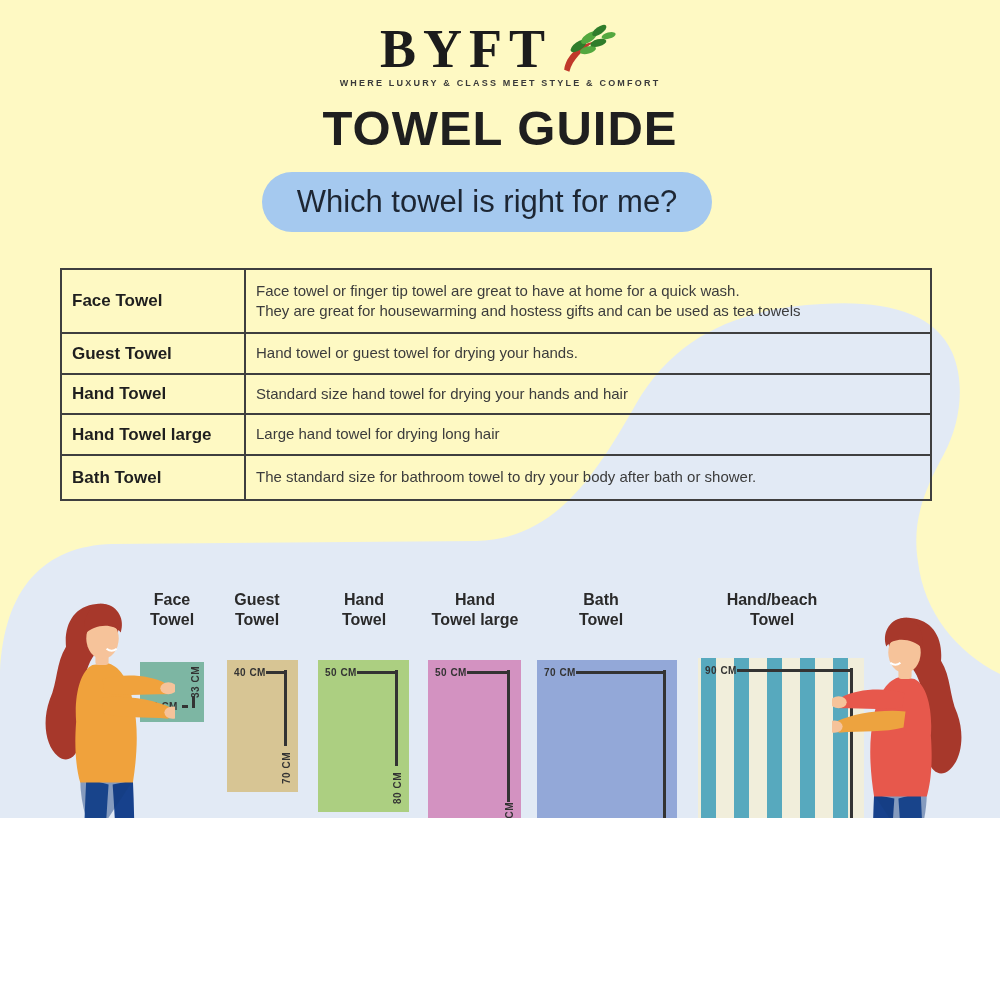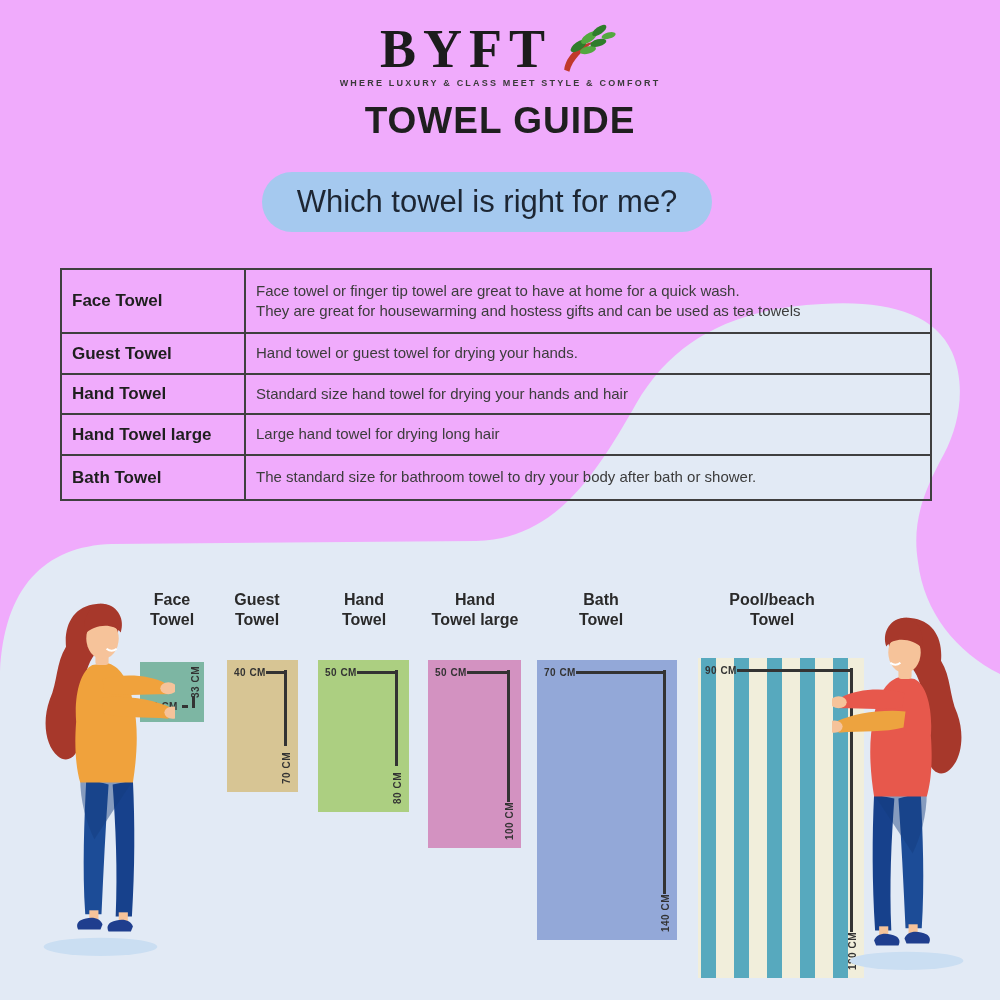--- a/index.html
+++ b/index.html
@@ -1,28 +1,28 @@
 <!DOCTYPE html>
 <html><head>
 <meta charset="utf-8">
 <style>
   html,body{margin:0;padding:0;}
   body{font-family:"Liberation Sans",sans-serif;background:#ffffff;}
-  .page{position:relative;width:1000px;height:1000px;overflow:hidden;background:#f0abfc;}
+  .page{position:relative;width:1000px;height:818px;overflow:hidden;background:#fef9c3;}
 
   
   .blob-svg{position:absolute;left:0;top:0;width:1000px;height:1000px;z-index:0;}
 
   
   .header{position:absolute;left:0;top:22px;width:1000px;text-align:center;z-index:1;}
   .brand-row{display:flex;justify-content:center;align-items:flex-start;gap:6px;}
   .brand{font-family:"Liberation Serif",serif;font-weight:bold;font-size:54px;letter-spacing:7px;color:#1c1c1c;line-height:1;}
   .leaf{margin-top:0px;}
   .tagline{margin-top:2px;font-size:9px;letter-spacing:2.2px;color:#3a3a3a;font-weight:bold;}
-  .title{margin-top:12px;font-size:37px;font-weight:800;letter-spacing:1px;color:#1f1f1f;}
+  .title{margin-top:12px;font-size:49px;font-weight:800;letter-spacing:1px;color:#1f1f1f;}
 
   
   .pill{position:absolute;left:262px;top:172px;width:450px;height:60px;background:#a5c9ef;border-radius:32px;
         display:flex;align-items:center;justify-content:center;font-size:31px;color:#1d2633;z-index:1;}
 
   
   .gtable{position:absolute;left:60px;top:268px;width:868px;border:2.5px solid #3f3f3f;z-index:2;background:transparent;}
   .grow{display:flex;border-top:2px solid #3f3f3f;}
   .grow:first-child{border-top:none;}
   .gname{width:172px;flex:0 0 172px;border-right:2.5px solid #3f3f3f;display:flex;align-items:center;
@@ -150,21 +150,21 @@
   </div>
   <div class="tname n4">
     <span>Hand</span>
     <span>Towel large</span>
   </div>
   <div class="tname n5">
     <span>Bath</span>
     <span>Towel</span>
   </div>
   <div class="tname n6">
-    <span>Pool/beach</span>
+    <span>Hand/beach</span>
     <span>Towel</span>
   </div>
 
   <div class="towel t-face" style="background-color: rgb(125, 182, 163);">
     <span class="dlbl vtext face-v">33 CM</span>
     <div class="dim-bottom">
       <span class="dlbl">33 CM</span>
       <span class="hline"></span>
       <span class="utick"></span>
     </div>

